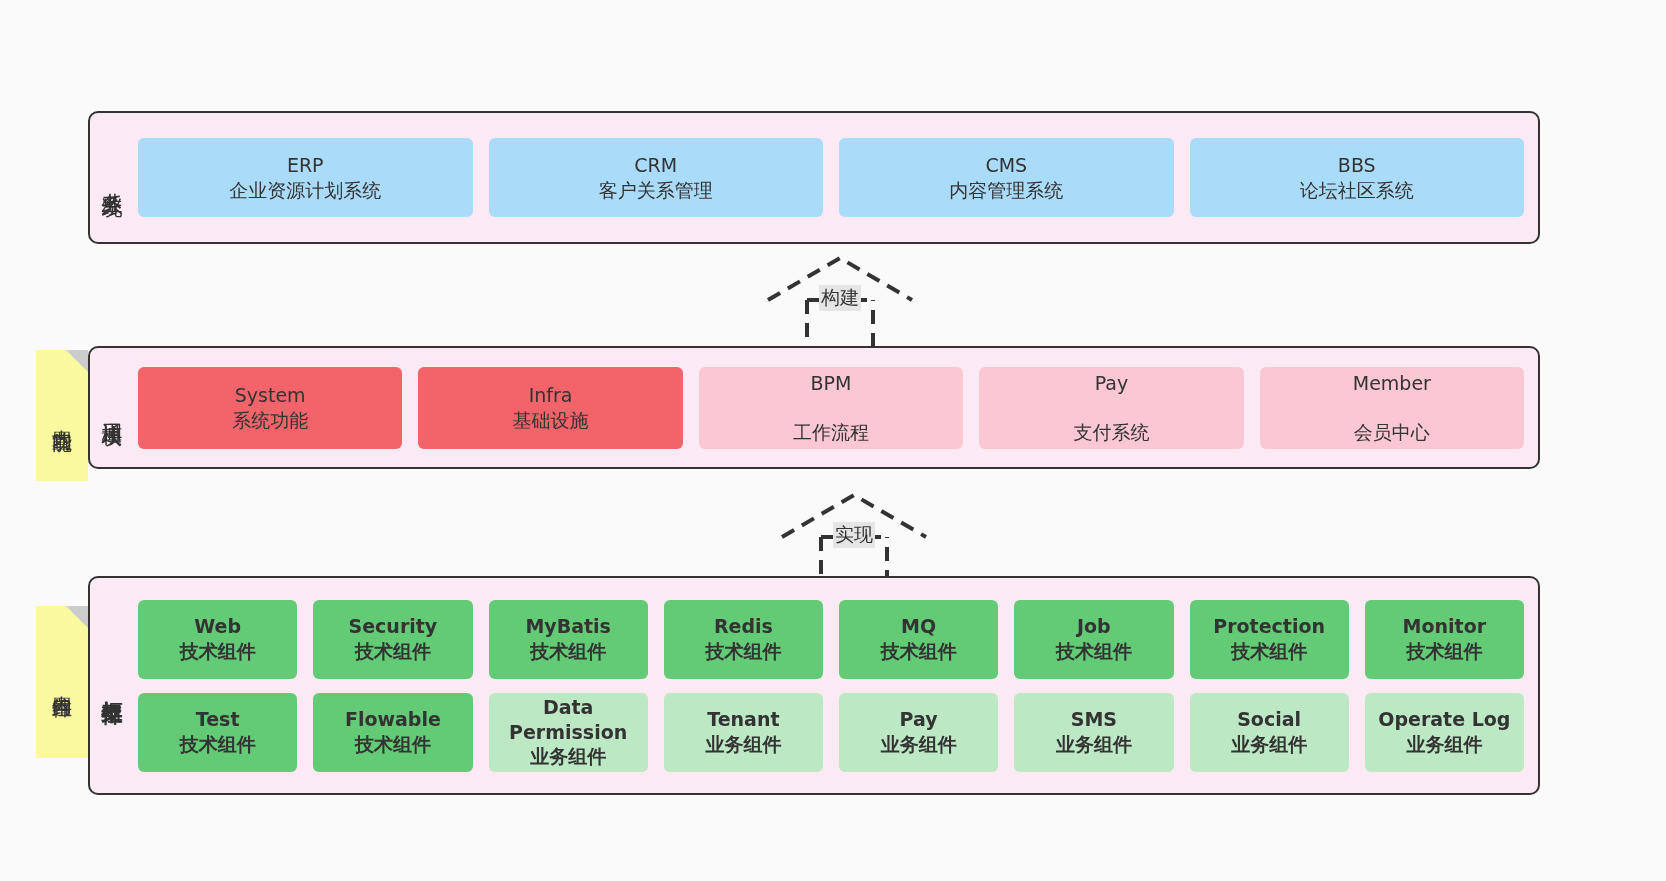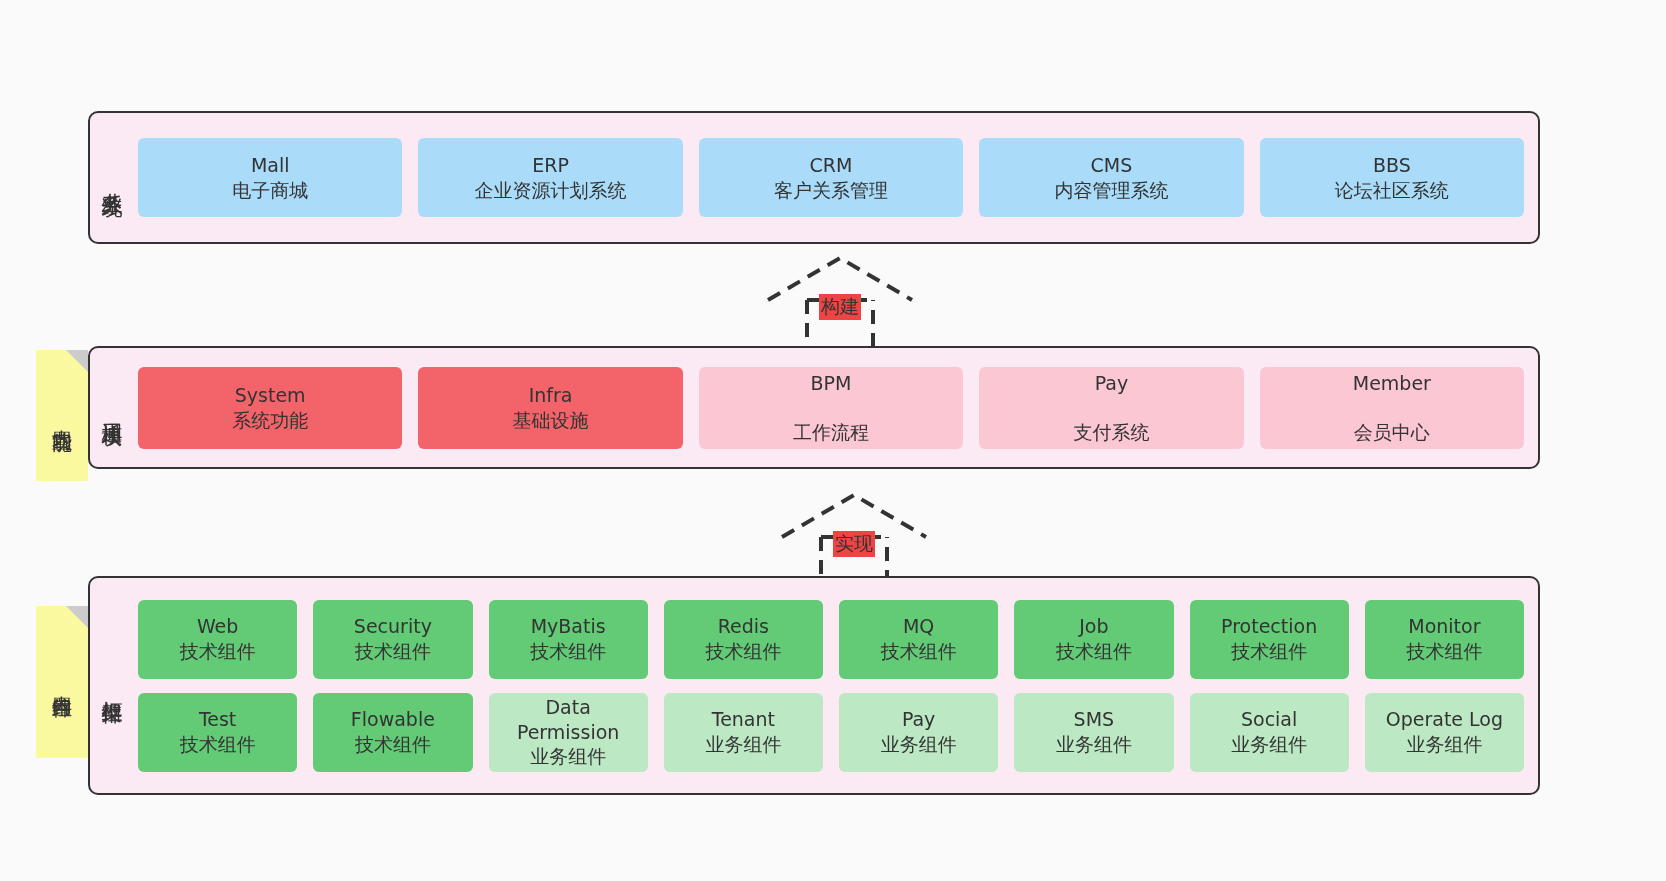--- a/index.html
+++ b/index.html
@@ -119,41 +119,37 @@
   .arrow {
     position: absolute;
     width: 160px;
     height: 100px;
   }
   .arrow svg { display: block; width: 100%; height: 100%; }
   .arrow .lbl {
     position: absolute;
     left: 50%;
     transform: translateX(-50%);
-    top: 42px;
+    top: 33px;
     font-size: 19px;
     color: #333333;
-    background: #ef4444;
+    background: #e5e5e5;
     padding: 0 2px;
     white-space: nowrap;
   }
 </style>
 </head>
 <body>
 
 <div class="canvas">
 
   <div class="layer" style="left:88px; top:111px; width:1452px; height:133px;">
     <div class="layer-title">业务系统</div>
     <div class="layer-body">
 
-      <div class="card blue">
-        <span class="t1">Mall</span>
-        <span class="t2">电子商城</span>
-      </div>
 
 
       <div class="card blue">
         <span class="t1">ERP</span>
         <span class="t2">企业资源计划系统</span>
       </div>
 
       <div class="card blue">
         <span class="t1">CRM</span>
         <span class="t2">客户关系管理</span>
@@ -226,21 +222,21 @@
       <path d="M47 48 L47 96 L113 96 L113 48" fill="none" stroke="#333333" stroke-width="4" stroke-dasharray="14 9"></path>
     </svg>
     <span class="lbl">实现</span>
   </div>
 
   <div class="note" style="left:36px; top:606px; height:152px;">
     <span class="fold"></span>
     <span>内置组件</span>
   </div>
 
-  <div class="layer" style="left:88px; top:576px; width:1452px; height:219px;">
+  <div class="layer" style="left:88px; top:576px; width:1452px; height:219px;font-weight:bold;">
     <div class="layer-title">框架组件</div>
     <div class="layer-body two-row">
 
       <div class="row">
         <div class="card green">
           <span class="t1">Web</span>
           <span class="t2">技术组件</span>
         </div>
         <div class="card green">
           <span class="t1">Security</span>

